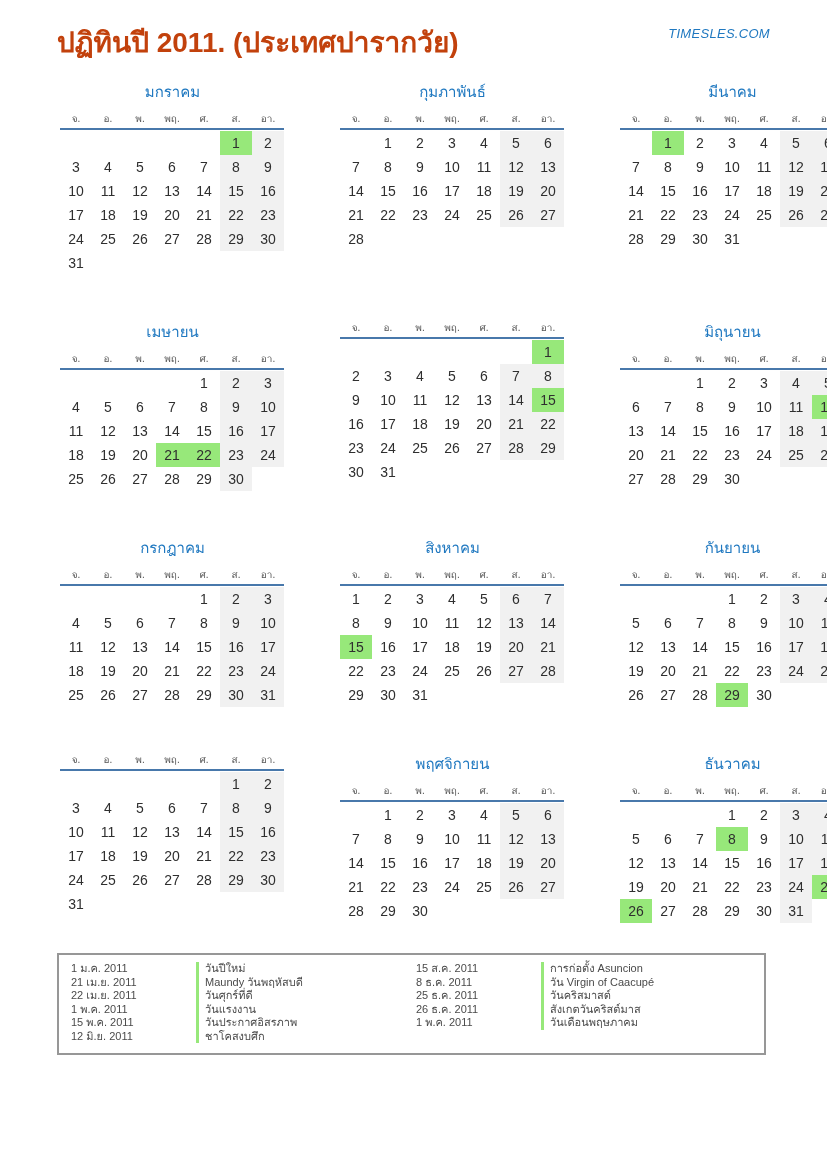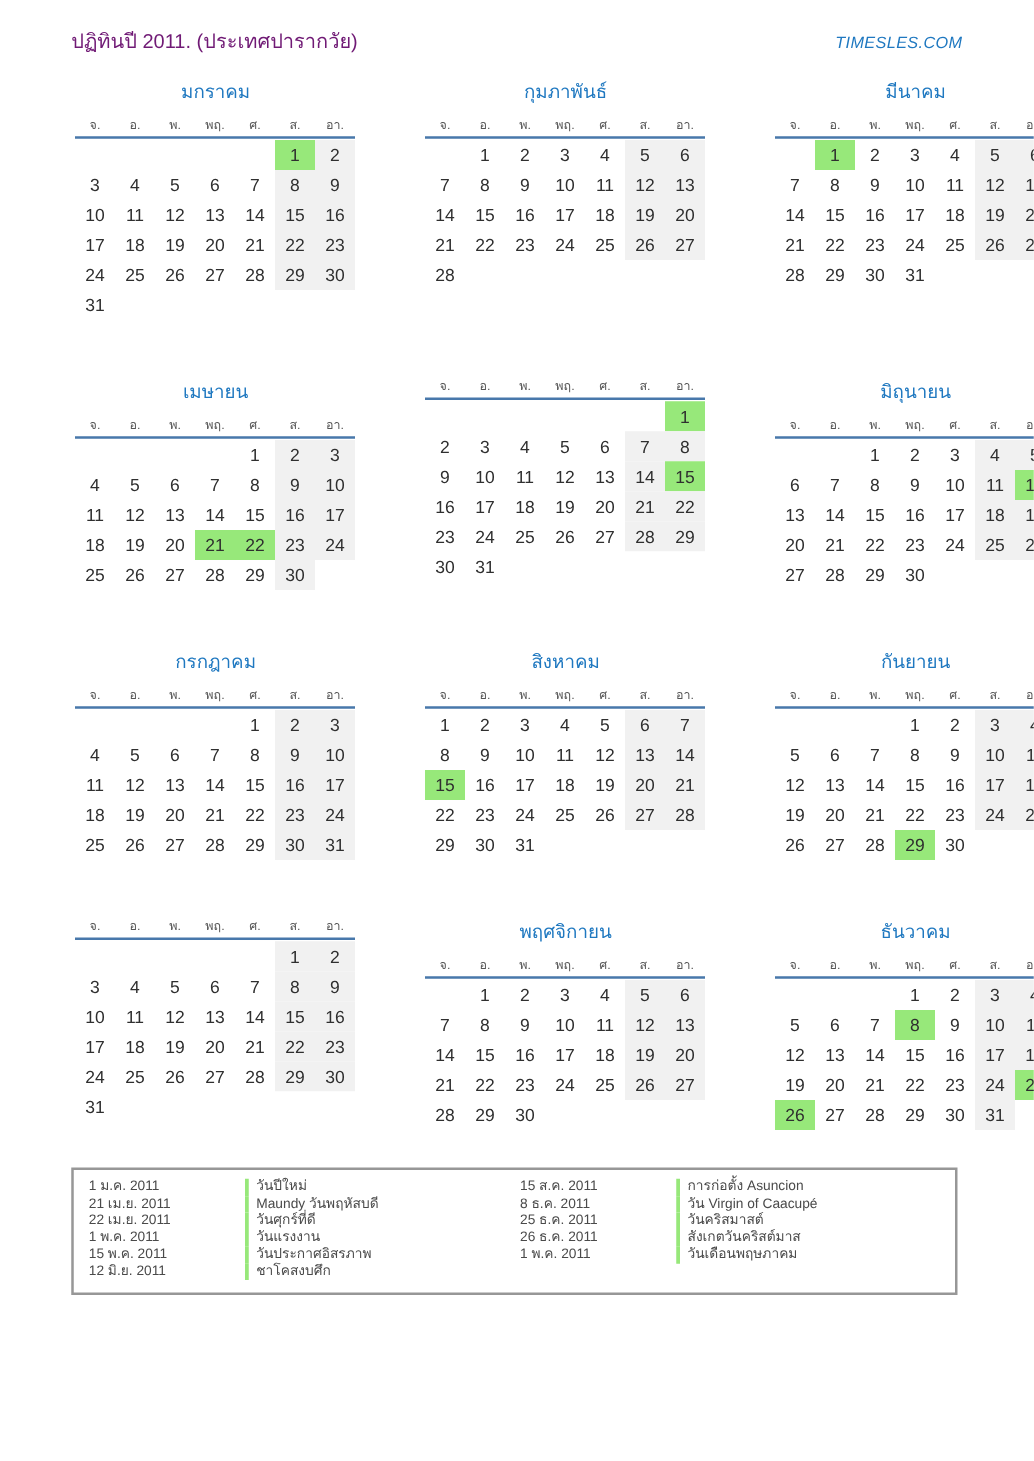--- a/index.html
+++ b/index.html
@@ -3,21 +3,21 @@
 <meta charset="utf-8">
 <style>
   * { margin:0; padding:0; box-sizing:border-box; }
   html,body { width:827px; height:1169px; background:#ffffff;
               font-family:"Liberation Sans","DejaVu Sans",sans-serif; }
   .page { position:relative; width:827px; height:1169px; overflow:hidden; }
 
   
   .header { display:flex; justify-content:space-between; align-items:flex-start;
             padding:20px 57px 0 57px; }
-  .page-title { font-size:16px; font-weight:400; color:#701a75; }
+  .page-title { font-size:28px; font-weight:700; color:#c2410c; }
   .site-link { font-size:13px; color:var(--accent,#1f78c0); text-decoration:none;
                margin-top:6px; letter-spacing:.3px;font-style:italic; }
 
   
   .months-grid { display:grid; grid-template-columns:repeat(3,235px);
                  column-gap:7px; row-gap:38px; margin:16px 0 12px 55px;
                  align-items:start;gap:45px; }
   .month { width:235px; }
   .month-title { text-align:center; font-size:15px; color:var(--accent,#1f78c0);
                  margin-bottom:7px; }

